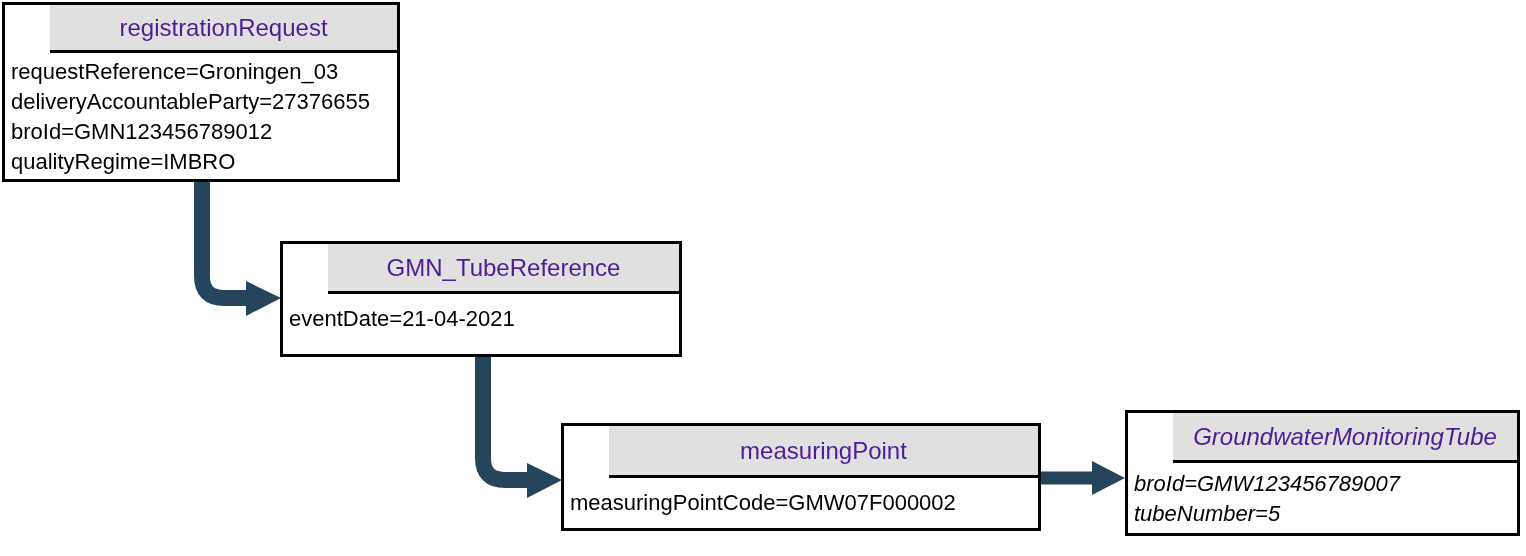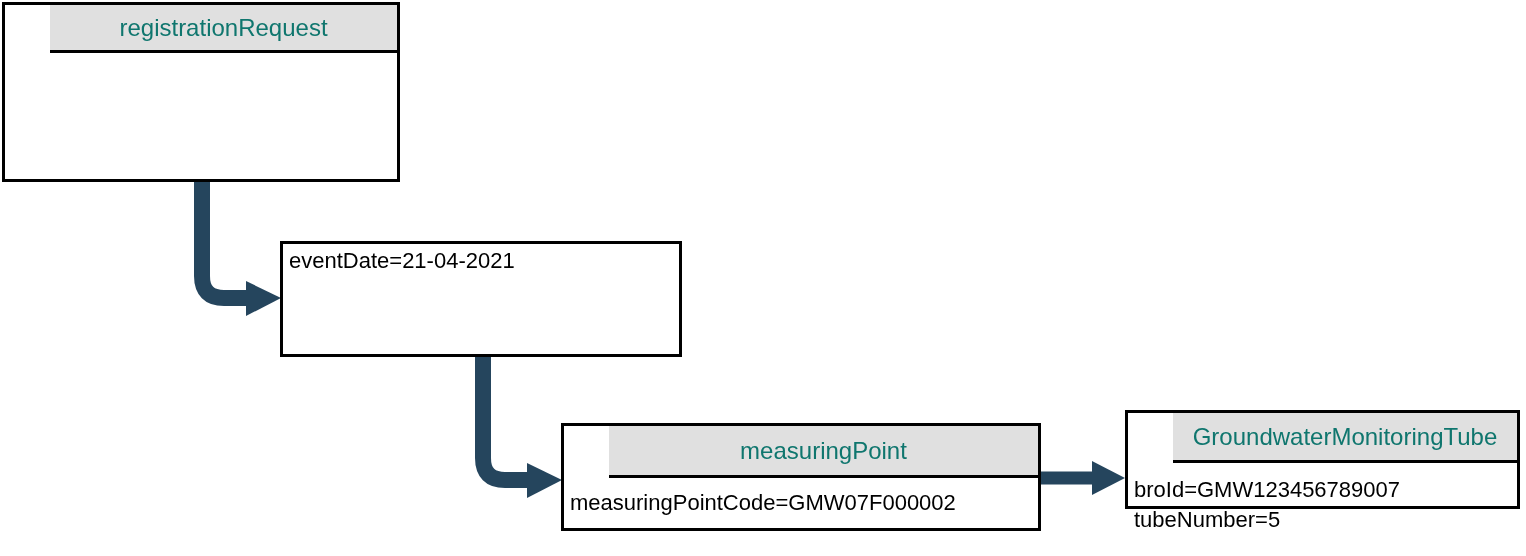--- a/index.html
+++ b/index.html
@@ -39,21 +39,21 @@
     background: #FFFFFF;
     border: 3px solid var(--border);
   }
   .node-header {
     background: var(--header-fill);
     border-bottom: 3px solid var(--border);
     display: flex;
     align-items: center;
     justify-content: center;
     font-size: 24px;
-    color: #0f766e;
+    color: #4c1d95;
     white-space: nowrap;
     overflow: hidden;
     margin-left: 45px;
   }
   .node-body {
     overflow: hidden;
     padding-left: 6px;
     padding-right: 0;
   }
   .attr {
@@ -78,36 +78,43 @@
       <polygon class="arrow-head" points="527,463 527,498 562,480"></polygon>
     </g>
     <g>
       <path class="arrow-line thin" d="M1041 478 H1094"></path>
       <polygon class="arrow-head" points="1092,461 1092,495 1125,478"></polygon>
     </g>
   </svg>
 
   <div class="node" style="left:2px; top:2px; width:398px; height:180px;">
     <div class="node-header" style="height:48px">registrationRequest</div>
+    <div class="node-body" style="padding-top:4px">
+      <div class="attr">requestReference=Groningen_03</div>
+      <div class="attr">deliveryAccountableParty=27376655</div>
+      <div class="attr">broId=GMN123456789012</div>
+      <div class="attr">qualityRegime=IMBRO</div>
+    </div>
   </div>
 
   <div class="node" style="left:280px; top:241px; width:402px; height:116px;">
-    <div class="node-body" style="padding-top:2px">
+    <div class="node-header" style="height:50px">GMN_TubeReference</div>
+    <div class="node-body" style="padding-top:10px">
       <div class="attr">eventDate=21-04-2021</div>
     </div>
   </div>
 
   <div class="node" style="left:561px; top:423px; width:480px; height:108px;">
     <div class="node-header" style="height:52px">measuringPoint</div>
     <div class="node-body" style="padding-top:10px">
       <div class="attr">measuringPointCode=GMW07F000002</div>
     </div>
   </div>
 
-  <div class="node" style="left:1125px; top:410px; width:395px; height:99px;">
+  <div class="node" style="left:1125px; top:410px; width:395px; height:126px;font-style:italic;">
     <div class="node-header" style="height:50px">GroundwaterMonitoringTube</div>
-    <div class="node-body" style="padding-top:12px">
+    <div class="node-body" style="padding-top:6px">
       <div class="attr">broId=GMW123456789007</div>
       <div class="attr">tubeNumber=5</div>
     </div>
   </div>
 
 </div>
 
 </body></html>

